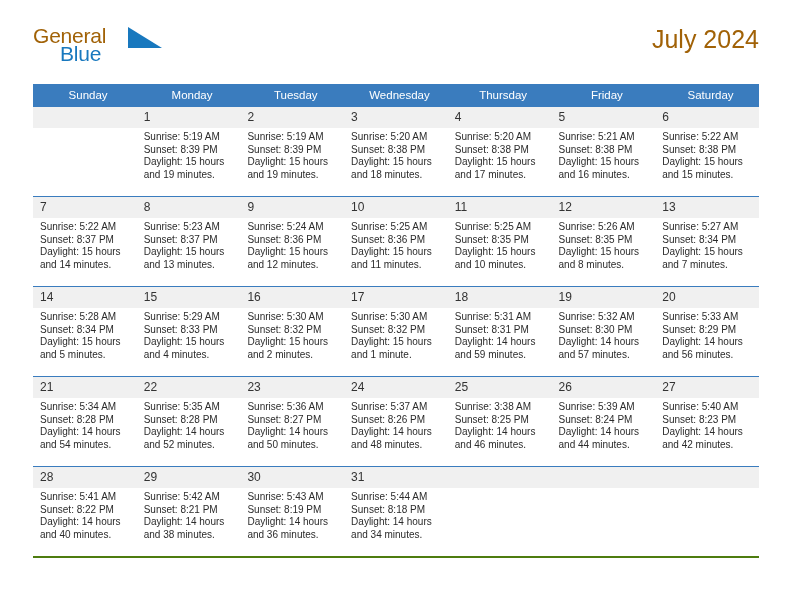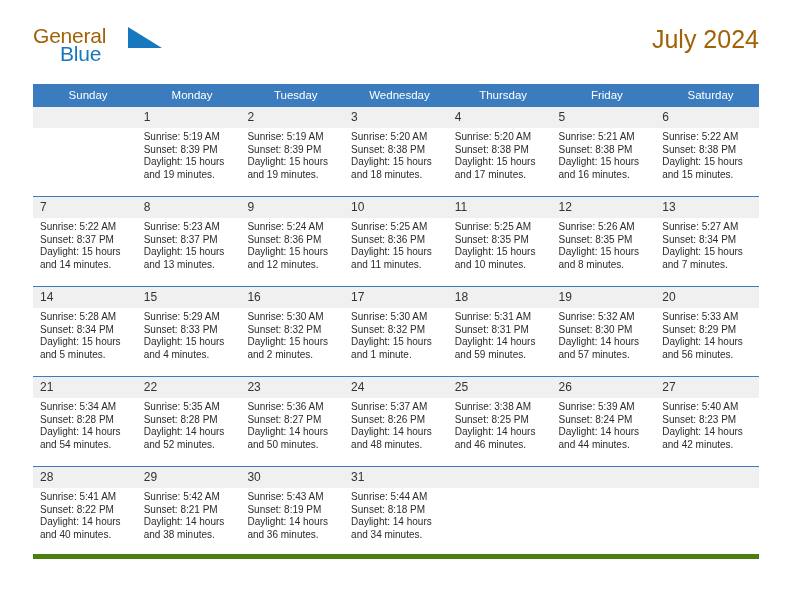--- a/index.html
+++ b/index.html
@@ -41,21 +41,21 @@
     padding: 5px 0 5px 7px; height: 21px;
     border-right: 1px solid #3a7cbe;
   }
 
   tbody td {
     vertical-align: top; padding: 0;
     border-top: 1px solid #3a7cbe;
     background: #ffffff;
     height: 90px;
   }
-  tbody tr:last-child td { border-bottom: 5px solid #4d7c0f; }
+  tbody tr:last-child td { border-bottom: 2px solid #4d7c0f; }
 
   .cell { height: 100%; }
   .daynum {
     background: #f0f0f0; color: #333333;
     font-size: 12px; line-height: 16px;
     padding: 2px 0 3px 7px;
   }
   .cell.empty .daynum { background: #f0f0f0; min-height: 21px; }
   .info {
     padding: 3px 6px 0 7px;

